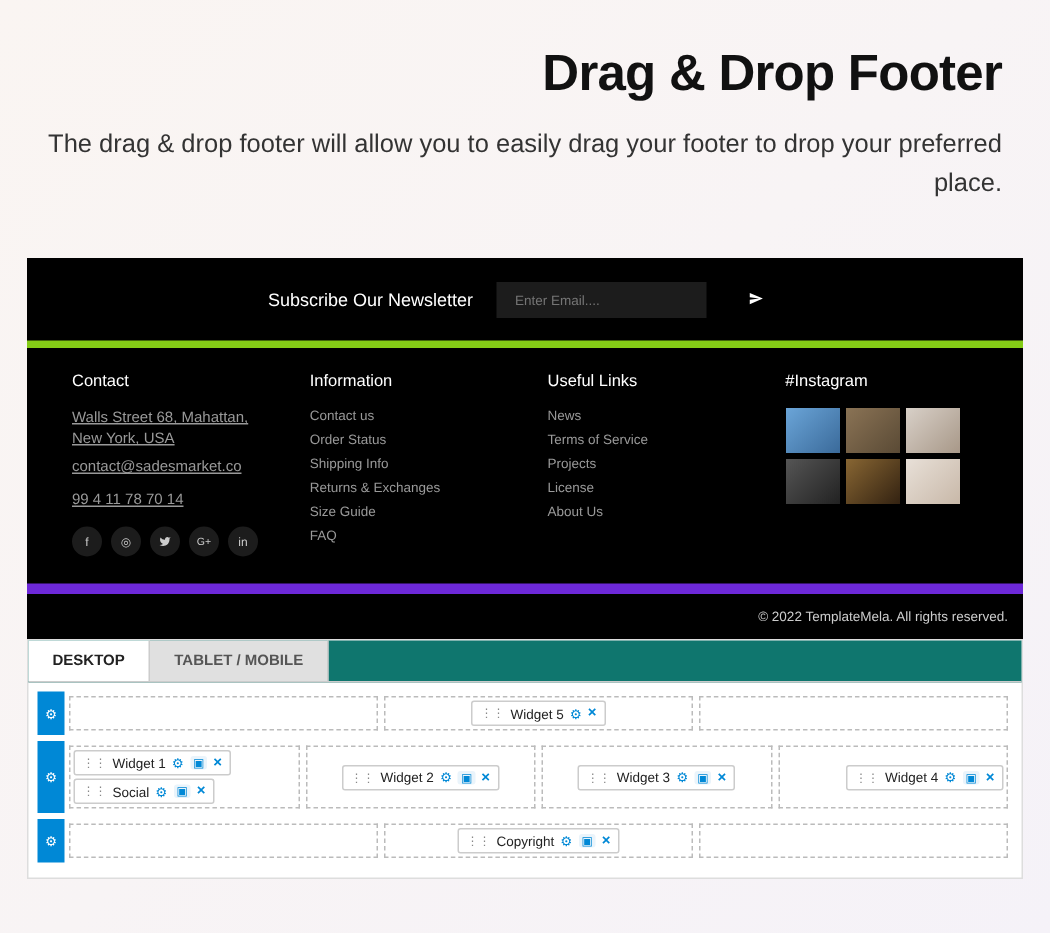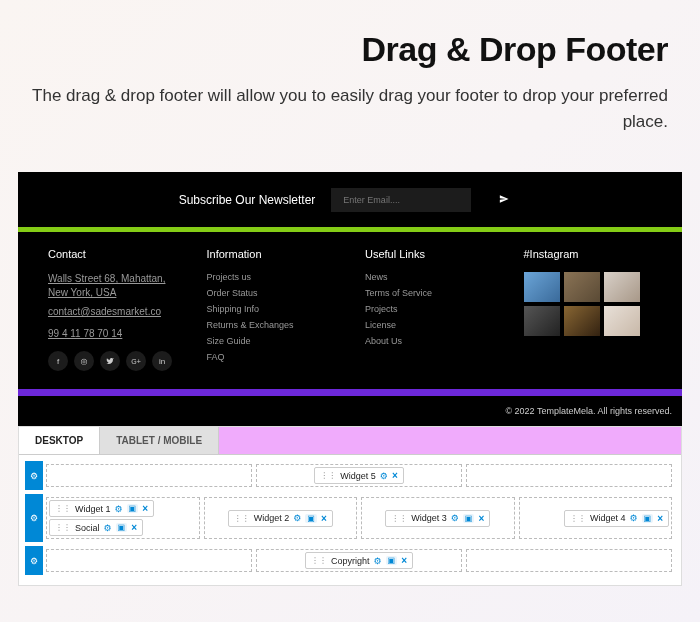--- a/index.html
+++ b/index.html
@@ -76,21 +76,21 @@
 }
 
 .builder {
   background: #fff;
   margin: 0 18px;
   border: 1px solid #ddd;
   font-size: 10px;
 }
 .tabs {
   display: flex;
-  background: #f0abfc;
+  background: #0f766e;
   border-bottom: 1px solid #ccc;
 }
 .tab {
   padding: 8px 16px;
   font-size: 10px;
   font-weight: 700;
   color: #555;
   cursor: pointer;
   background: #e0e0e0;
   border-right: 1px solid #ccc;
@@ -181,21 +181,21 @@
               <path d="M23 3a10.9 10.9 0 01-3.14 1.53 4.48 4.48 0 00-7.86 3v1A10.66 10.66 0 013 4s-4 9 5 13a11.64 11.64 0 01-7 2c9 5 20 0 20-11.5a4.5 4.5 0 00-.08-.83A7.72 7.72 0 0023 3z"></path>
             </svg>
         </span>
         <span class="social-btn" style="font-size:7px">G+</span>
         <span class="social-btn">in</span>
       </div>
     </div>
 
     <div class="footer-col footer-links">
       <h4>Information</h4>
-      <span class="link">Projects us</span>
+      <span class="link">Contact us</span>
       <span class="link">Order Status</span>
       <span class="link">Shipping Info</span>
       <span class="link">Returns &amp; Exchanges</span>
       <span class="link">Size Guide</span>
       <span class="link">FAQ</span>
     </div>
 
     <div class="footer-col footer-links">
       <h4>Useful Links</h4>
       <span class="link">News</span>

